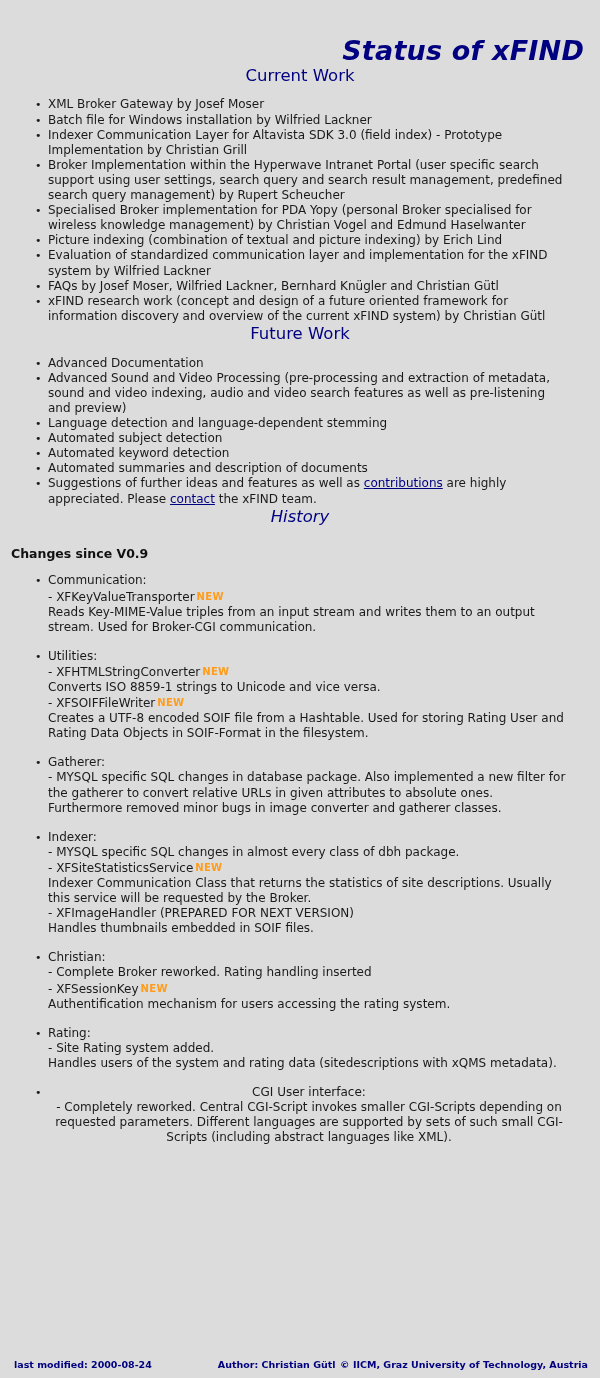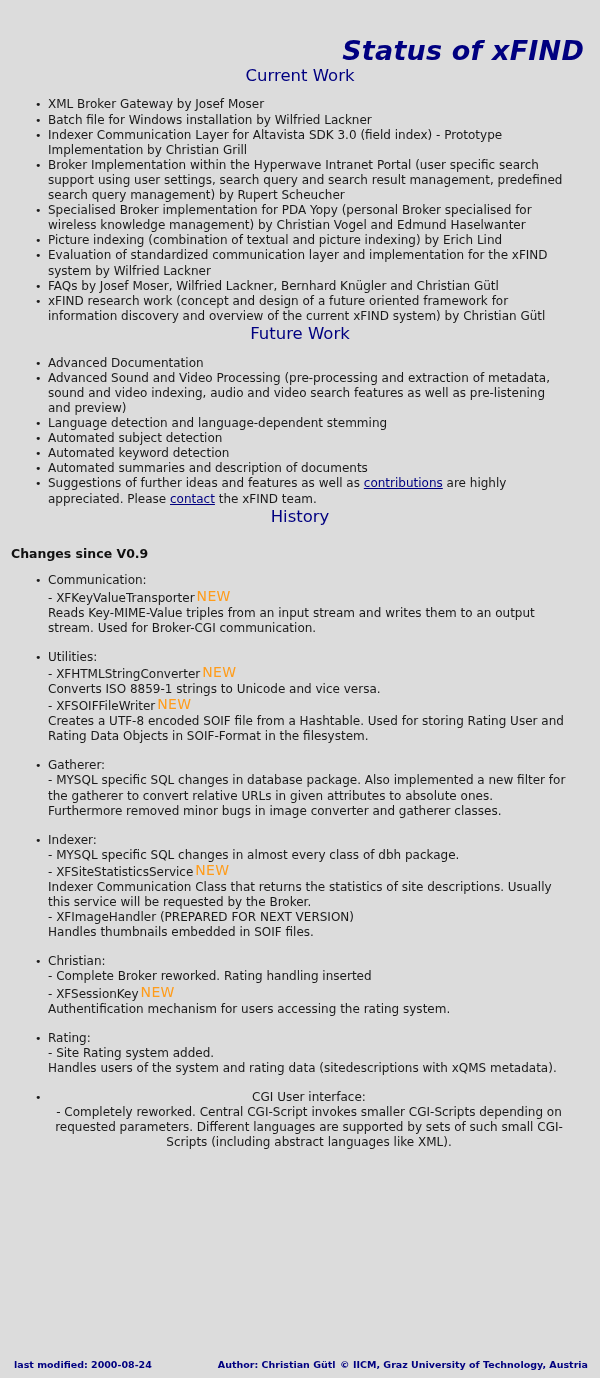--- a/index.html
+++ b/index.html
@@ -46,21 +46,21 @@
     font-size: 16.5px;
     font-weight: normal;
     color: #000080;
     margin: 0;
     padding: 0;
     line-height: 1.2;
     text-align: center;
   }
   .sec-current  { margin-top: 32px; }
   .sec-future   { margin-top: 22px; }
-  .sec-history  { margin-top: 24px; }
+  .sec-history  { margin-top: 24px; font-style: italic; }
 
   h3.sub-heading {
     font-family: "DejaVu Sans", "Liberation Sans", sans-serif;
     font-size: 12.5px;
     font-weight: bold;
     color: #111111;
     margin: 20px 0 0 3px;
     padding: 0;
   }
 
@@ -94,22 +94,22 @@
 
   .hist-line { display: block; }
 
   a.inline-link {
     color: #000080;
     text-decoration: underline;
   }
 
   .new-tag {
     color: #ff9c1a;
-    font-size: 14px;
-    font-weight: normal;
+    font-size: 10px;
+    font-weight: bold;
     letter-spacing: 0.3px;
     vertical-align: 1px;
     padding-left: 2px;
     margin-top: 28px;
   }
 
   
   .footer {
     position: absolute;
     left: 0;

